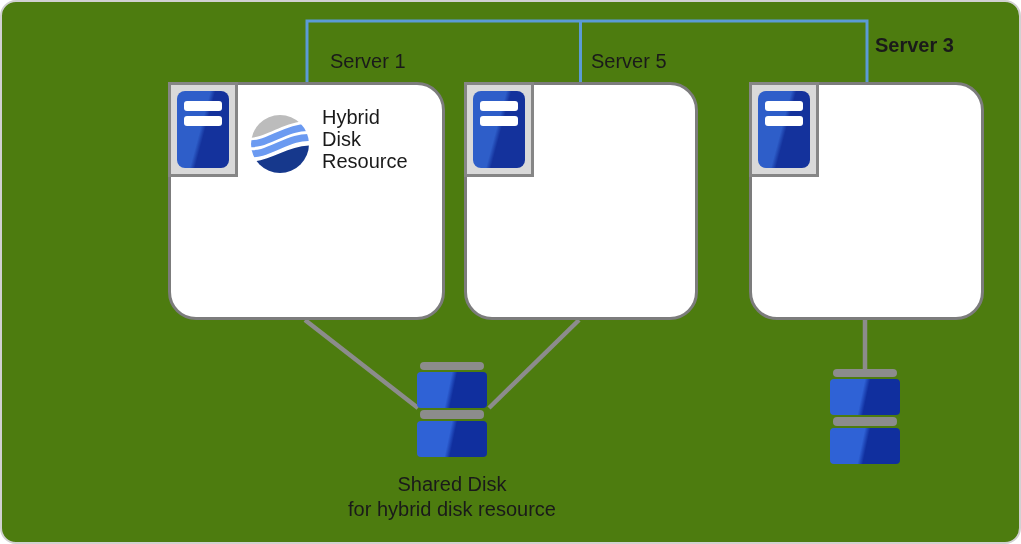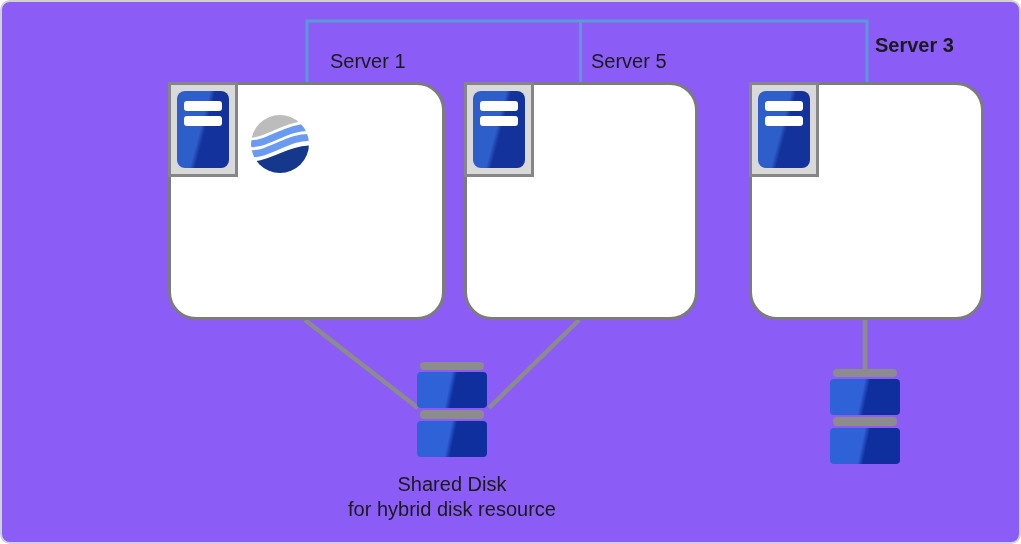--- a/index.html
+++ b/index.html
@@ -1,22 +1,22 @@
 <!DOCTYPE html>
 <html style="--network-line: #5b9bd5; --box-border: #7c7c7c; --connector: #8c8c8c; --icon-frame-border: #868686; --icon-frame-bg: #d9d9d9; --tower-light: #2e5ec9; --tower-dark: #14329c; --disk-light: #2f62d6; --disk-dark: #102f9e; --disk-gray: #8c8c8c; --sphere-gray: #bcbcbc; --sphere-blue: #6b9af1; --sphere-navy: #16388c; --canvas-border: #d1d1d1; --text: #1a1a1a;"><head>
 <meta charset="utf-8">
 <style>
   html,body{margin:0;padding:0;background:#ffffff;}
   .stage{
     position:relative;
     width:1021px;height:544px;
     box-sizing:border-box;
-    background:#8b5cf6;
+    background:#4d7c0f;
     border:2px solid var(--canvas-border,#d1d1d1);
-    border-radius:10px;
+    border-radius:16px;
     overflow:hidden;
     font-family:"Liberation Sans", sans-serif;
     color:var(--text,#1a1a1a);
   }
   svg.lines{position:absolute;left:0;top:0;width:1021px;height:544px;z-index:1;}
   .net{stroke:var(--network-line,#5b9bd5);stroke-width:3;fill:none;}
   .conn{stroke:var(--connector,#8c8c8c);stroke-width:4.5;fill:none;}
 
   
   .server-box{
@@ -139,20 +139,23 @@
           <circle cx="30" cy="30" r="29"></circle>
         </clipPath>
     </defs>
     <g clip-path="url(#sphereClip)">
       <path class="sp-gray" d="M -6 23 C 15 28 35 3 66 8 L 66 -8 L -6 -8 Z"></path>
       <path class="sp-band" d="M -4 29 C 16 34 36 10 64 14"></path>
       <path class="sp-band" d="M -4 39 C 18 44 38 20 64 24"></path>
       <path class="sp-navy" d="M -6 47 C 16 52 40 28 66 32 L 66 70 L -6 70 Z"></path>
     </g>
   </svg>
+  <div class="resource-label">Hybrid
+Disk
+Resource</div>
 
   <div class="disk disk1">
     <div class="cap"></div>
     <div class="platter p1"></div>
     <div class="mid"></div>
     <div class="platter p2"></div>
   </div>
 
   <div class="disk disk2">
     <div class="cap"></div>

